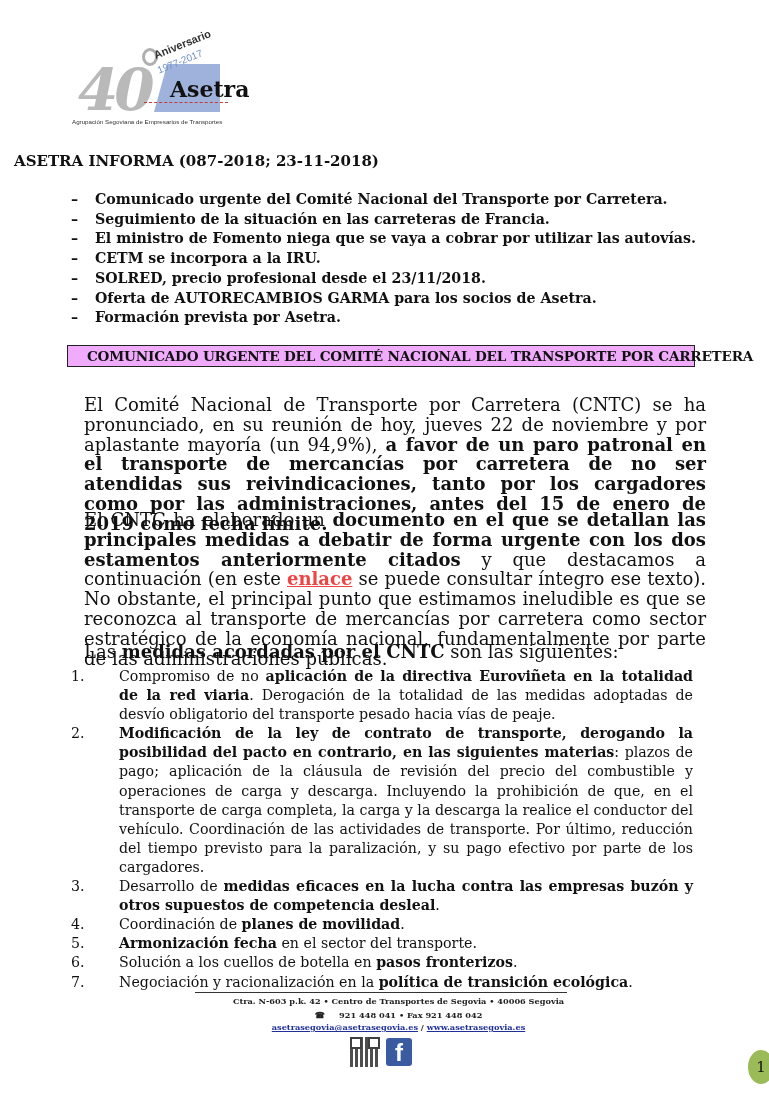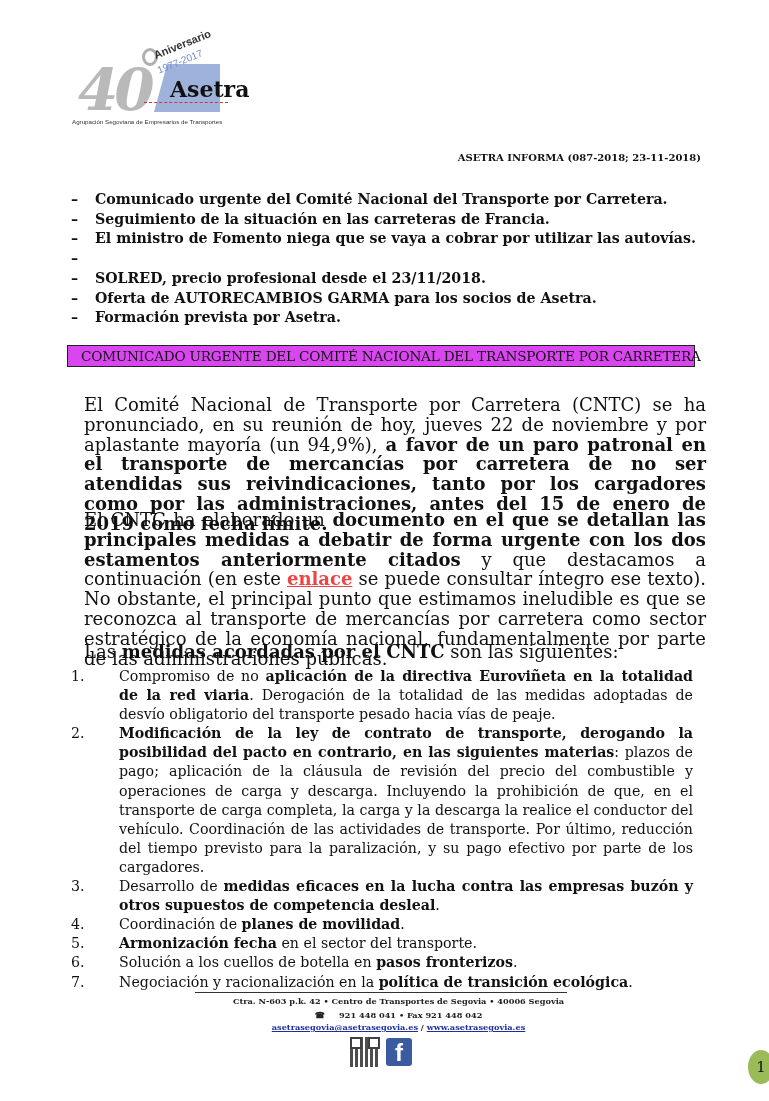--- a/index.html
+++ b/index.html
@@ -16,30 +16,30 @@
                 font-size: 11px; font-weight: bold; color: #333; }
   .logo .years { position: absolute; left: 84px; top: 42px; transform: rotate(-22deg); font-family: "Liberation Sans", sans-serif;
                  font-size: 10px; color: #6c8ec9; }
   .logo .blue-shape { position: absolute; left: 82px; top: 50px; width: 66px; height: 48px; background: #8ea5d6;
                       clip-path: polygon(20% 0, 100% 0, 100% 100%, 0 100%); opacity: .85; }
   .logo .brand { position: absolute; left: 82px; top: 62px; font-family: "DejaVu Serif", serif; font-size: 22px;
                  font-weight: bold; color: #111; margin-left: 16px; }
   .logo .dashes { position: absolute; left: 72px; top: 88px; width: 84px; border-top: 1px dashed #c23b3b; }
   .logo .tagline { position: absolute; left: 0; top: 104px; font-family: "Liberation Sans", sans-serif; font-size: 6.2px; color: #333; white-space: nowrap; }
 
-  .doc-title { position: absolute; left: 0; width: 687px; top: 152px; text-align: right;
-               font-weight: bold; font-size: 10px; }
+  .doc-title { position: absolute; left: 0; width: 687px; top: 152px; text-align: left;
+               font-weight: bold; font-size: 15px; }
 
   .summary { position: absolute; left: 57px; top: 190px; width: 640px; margin: 0; padding: 0; list-style: none; }
   .summary li { font-weight: bold; font-size: 14.2px; line-height: 19.7px; display: flex; }
   .summary .dash { width: 24px; flex: none; }
 
   .section-head { position: absolute; left: 53px; top: 345px; width: 628px; height: 22px; box-sizing: border-box;
-                  border: 1px solid #222; background: #d946ef; font-weight: normal; font-size: 13.6px;
-                  line-height: 20px; padding-left: 13px; white-space: nowrap; letter-spacing: -0.2px; }
+                  border: 1px solid #222; background: #f0abfc; font-weight: bold; font-size: 13.6px;
+                  line-height: 20px; padding-left: 19px; white-space: nowrap; letter-spacing: -0.2px; }
 
   .para { position: absolute; left: 57px; width: 622px; font-size: 18px; line-height: 19.8px; text-align: justify; margin: 13px; }
   .para b { font-weight: bold; }
   .link { color: #ef4444; text-decoration: underline; font-weight: bold; cursor: pointer; }
 
   .measures { position: absolute; left: 57px; top: 667px; width: 622px; margin: 0; padding: 0; list-style: none; }
   .measures li { display: flex; font-size: 14.2px; line-height: 19.1px; }
   .measures .num { width: 24px; flex: none; }
   .measures .txt { flex: 1; text-align: justify; margin-left: 24px; }
 
@@ -84,20 +84,21 @@
     <li>
         <span class="dash">–</span>
         <span>Seguimiento de la situación en las carreteras de Francia.</span>
       </li>
     <li>
         <span class="dash">–</span>
         <span>El ministro de Fomento niega que se vaya a cobrar por utilizar las autovías.</span>
       </li>
     <li>
         <span class="dash">–</span>
+        <span>CETM se incorpora a la IRU.</span>
       </li>
     <li>
         <span class="dash">–</span>
         <span>SOLRED, precio profesional desde el 23/11/2018.</span>
       </li>
     <li>
         <span class="dash">–</span>
         <span>Oferta de AUTORECAMBIOS GARMA para los socios de Asetra.</span>
       </li>
     <li>

